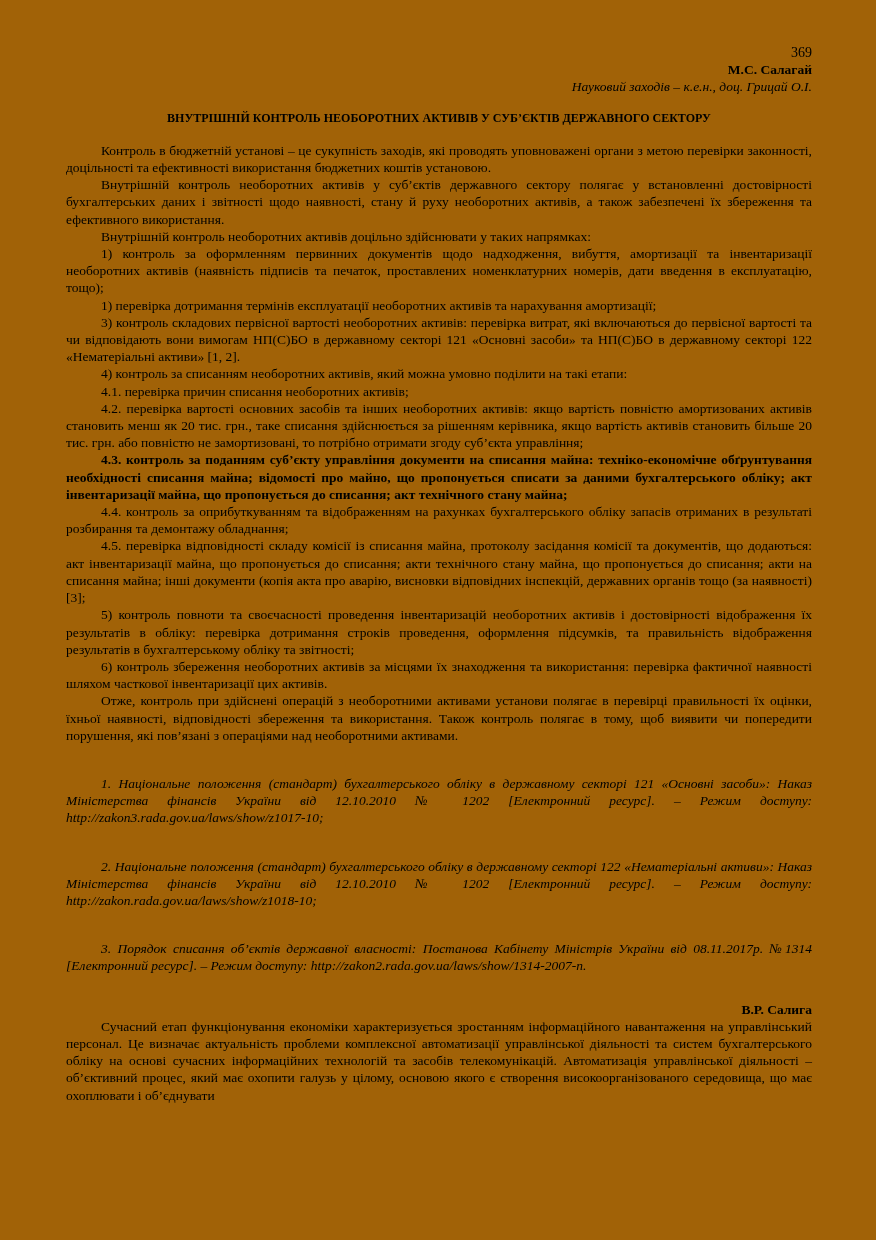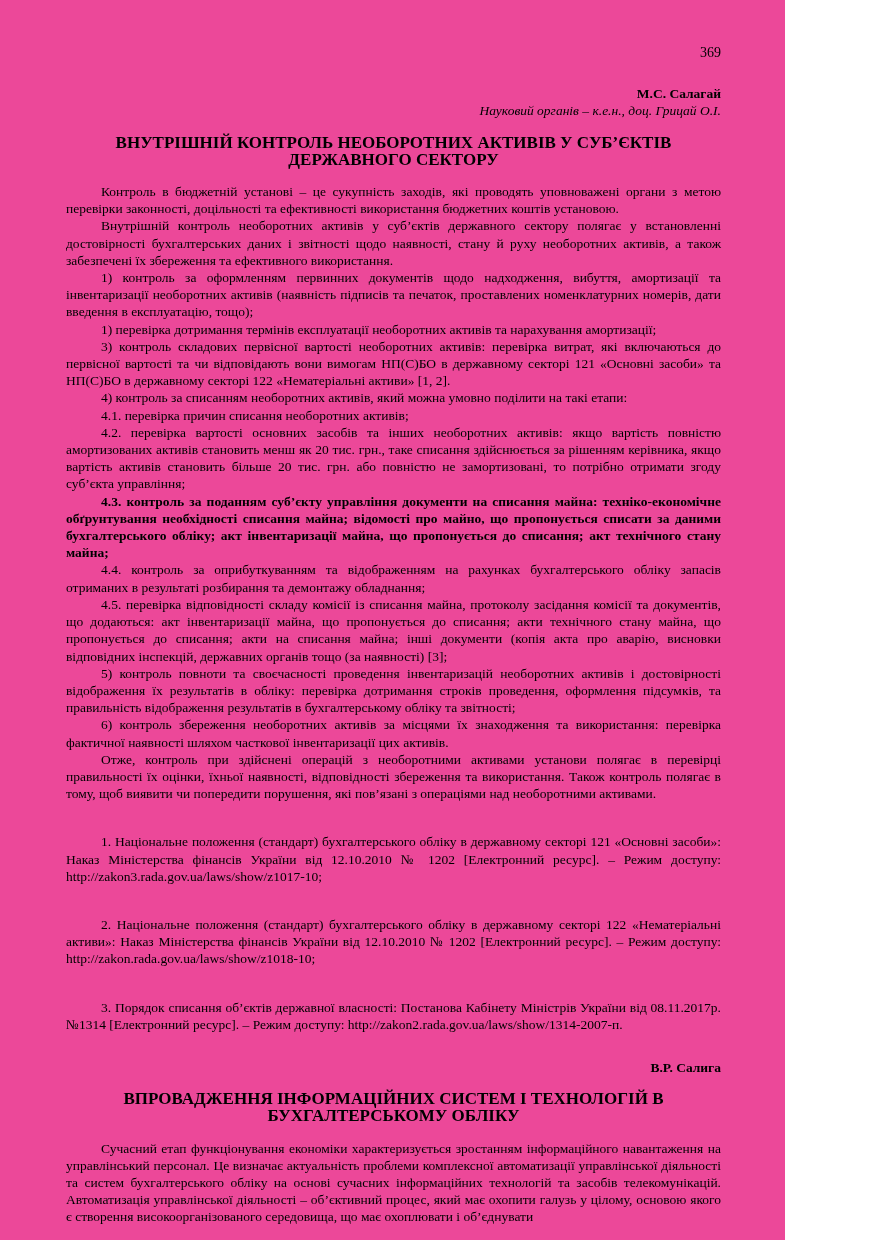--- a/index.html
+++ b/index.html
@@ -2,84 +2,85 @@
 <html><head>
 <meta charset="utf-8">
 <style>
   html, body {
     margin: 0;
     padding: 0;
     background: #ffffff;
   }
   .page {
     position: relative;
-    width: 785px;
+    width: 876px;
     height: 1240px;
-    background: #ec4899;
+    background: #a16207;
     color: #000000;
     font-family: "Liberation Serif", "DejaVu Serif", serif;
     font-size: 13.5px;
     line-height: 17.2px;
     box-sizing: border-box;
     padding: 44px 64px 11px 66px;
     overflow: hidden;
   }
   .page-number {
     text-align: right;
     font-size: 14px;
   }
   .author-block {
-    margin-top: 24px;
     text-align: right;
   }
   .author-block.second {
     margin-top: 26px;
   }
   .bold { font-weight: bold; }
   .italic { font-style: italic; }
   .title {
     margin: 14px 10px 15px 10px;
     text-align: center;
     font-weight: bold;
-    font-size: 17px;
+    font-size: 12px;
     line-height: 17.2px;
   }
   p.para {
     margin: 0;
     text-align: justify;
     text-indent: 35px;
   }
   p.para.bold { font-weight: bold; }
   .refs {
     margin-top: 17px;
   }
   .refs p.para {
+    font-style: italic;
     margin-top: 31px;
   }
   .article2 p.para {
     text-indent: 35px;
   }
 </style>
 </head>
 <body>
 
 <div class="page">
 
   <div class="page-number">369</div>
 
   <div class="author-block">
     <div class="bold">М.С. Салагай</div>
-    <div class="italic">Науковий органів – к.е.н., доц. Грицай О.І.</div>
+    <div class="italic">Науковий заходів – к.е.н., доц. Грицай О.І.</div>
   </div>
 
   <div class="title">ВНУТРІШНІЙ КОНТРОЛЬ НЕОБОРОТНИХ АКТИВІВ У СУБ’ЄКТІВ ДЕРЖАВНОГО СЕКТОРУ</div>
 
   <div class="article1-body">
     <p class="para">Контроль в бюджетній установі – це сукупність заходів, які проводять уповноважені органи з метою перевірки законності, доцільності та ефективності використання бюджетних коштів установою.</p>
     <p class="para">Внутрішній контроль необоротних активів у суб’єктів державного сектору полягає у встановленні достовірності бухгалтерських даних і звітності щодо наявності, стану й руху необоротних активів, а також забезпечені їх збереження та ефективного використання.</p>
+    <p class="para">Внутрішній контроль необоротних активів доцільно здійснювати у таких напрямках:</p>
     <p class="para">1) контроль за оформленням первинних документів щодо надходження, вибуття, амортизації та інвентаризації необоротних активів (наявність підписів та печаток, проставлених номенклатурних номерів, дати введення в експлуатацію, тощо);</p>
     <p class="para">1) перевірка дотримання термінів експлуатації необоротних активів та нарахування амортизації;</p>
     <p class="para">3) контроль складових первісної вартості необоротних активів:  перевірка витрат, які включаються до первісної вартості та чи відповідають вони вимогам НП(С)БО в державному секторі 121 «Основні засоби» та НП(С)БО в державному секторі 122 «Нематеріальні активи» [1, 2].</p>
     <p class="para">4) контроль за списанням необоротних активів, який можна умовно поділити на такі етапи:</p>
     <p class="para">4.1.  перевірка причин списання необоротних активів;</p>
     <p class="para">4.2.  перевірка вартості основних засобів та інших необоротних активів: якщо вартість повністю амортизованих активів становить менш як 20 тис. грн., таке списання здійснюється за рішенням керівника, якщо вартість активів становить більше 20 тис. грн. або повністю не замортизовані, то потрібно отримати згоду суб’єкта управління;</p>
     <p class="para bold">4.3.  контроль за поданням суб’єкту управління документи на списання майна: техніко-економічне обґрунтування необхідності списання майна; відомості про майно, що пропонується списати за даними бухгалтерського обліку; акт інвентаризації майна, що пропонується до списання; акт технічного стану майна;</p>
     <p class="para">4.4.  контроль за оприбуткуванням та відображенням на рахунках бухгалтерського обліку запасів отриманих в результаті розбирання та демонтажу обладнання;</p>
     <p class="para">4.5.  перевірка відповідності складу комісії із списання майна, протоколу засідання комісії та документів, що додаються: акт інвентаризації майна, що пропонується до списання; акти технічного стану майна, що пропонується до списання; акти на списання майна; інші документи (копія акта про аварію, висновки відповідних інспекцій, державних органів тощо (за наявності) [3];</p>
     <p class="para">5) контроль повноти та своєчасності проведення інвентаризацій необоротних активів і достовірності відображення їх результатів в обліку: перевірка дотримання строків проведення, оформлення підсумків, та правильність відображення результатів в бухгалтерському обліку та звітності;</p>
@@ -90,19 +91,18 @@
   <div class="refs">
     <p class="para">1. Національне положення (стандарт) бухгалтерського обліку в державному секторі 121 «Основні засоби»: Наказ Міністерства фінансів України від 12.10.2010 № 1202 [Електронний ресурс]. – Режим доступу: http://zakon3.rada.gov.ua/laws/show/z1017-10;</p>
     <p class="para">2. Національне положення (стандарт) бухгалтерського обліку в державному секторі 122 «Нематеріальні активи»: Наказ  Міністерства фінансів України від 12.10.2010 № 1202 [Електронний ресурс]. – Режим доступу: http://zakon.rada.gov.ua/laws/show/z1018-10;</p>
     <p class="para">3. Порядок списання об’єктів державної власності: Постанова Кабінету Міністрів України від 08.11.2017р. №1314 [Електронний ресурс]. – Режим доступу: http://zakon2.rada.gov.ua/laws/show/1314-2007-п.</p>
   </div>
 
   <div class="author-block second">
     <div class="bold">В.Р. Салига</div>
   </div>
 
-  <div class="title">ВПРОВАДЖЕННЯ ІНФОРМАЦІЙНИХ СИСТЕМ І ТЕХНОЛОГІЙ В БУХГАЛТЕРСЬКОМУ ОБЛІКУ</div>
 
   <div class="article2">
     <p class="para">Сучасний етап функціонування економіки характеризується зростанням інформаційного навантаження на управлінський персонал. Це визначає актуальність проблеми комплексної автоматизації управлінської діяльності та систем бухгалтерського обліку на основі сучасних інформаційних технологій та засобів телекомунікацій. Автоматизація управлінської діяльності – об’єктивний процес, який має охопити галузь у цілому, основою якого є створення високоорганізованого середовища, що має охоплювати і об’єднувати</p>
   </div>
 
 </div>
 
 </body></html>

